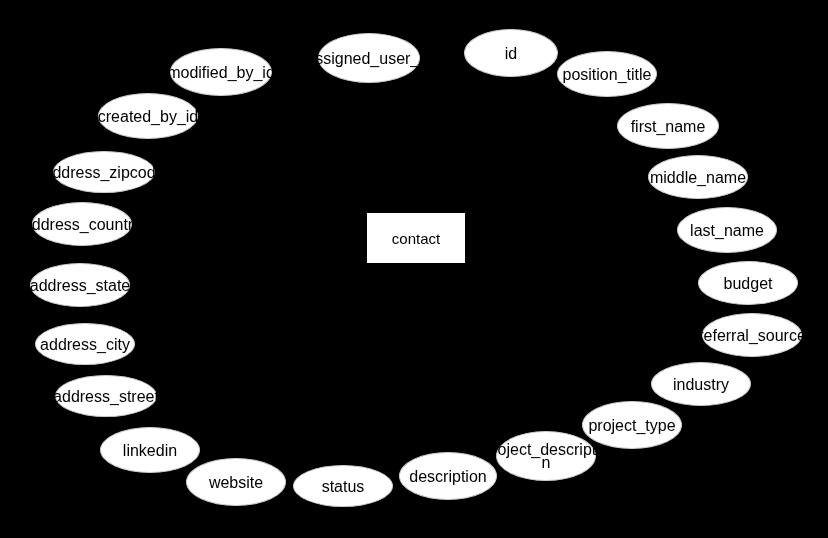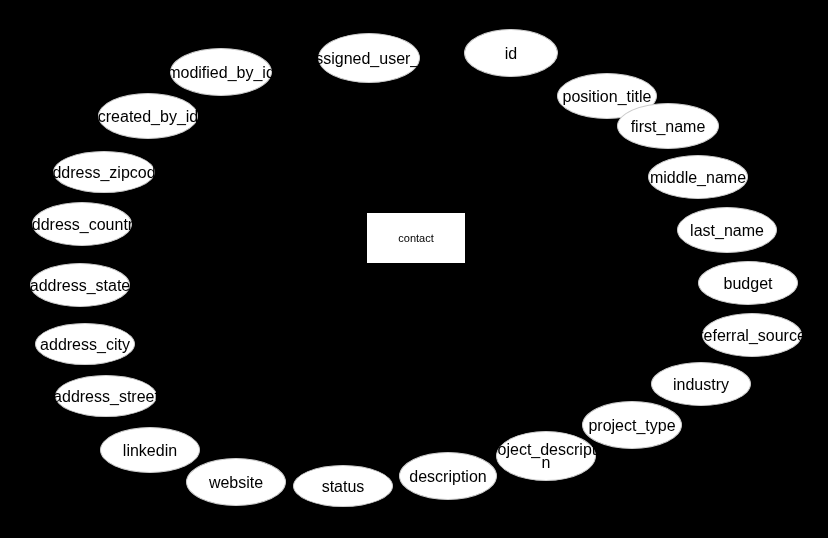--- a/index.html
+++ b/index.html
@@ -37,34 +37,34 @@
   .entity-node {
     position: absolute;
     background: #ffffff;
     display: flex;
     align-items: center;
     justify-content: center;
     box-sizing: border-box;
   }
   .entity-label {
     color: #000000;
-    font-size: 11px;
+    font-size: 15px;
     text-align: center;
     white-space: pre;
   }
 </style>
 </head>
 <body>
 
 <div class="canvas">
   <div>
       <div class="attr-node" style="left: 464px; top: 29px; width: 94px; height: 48px;">
         <span class="attr-label pk">id</span>
       </div>
-      <div class="attr-node" style="left: 557px; top: 73px; width: 100px; height: 46px;">
+      <div class="attr-node" style="left: 557px; top: 51px; width: 100px; height: 46px;">
         <span class="attr-label">position_title</span>
       </div>
       <div class="attr-node" style="left: 617px; top: 103px; width: 102px; height: 46px;">
         <span class="attr-label">first_name</span>
       </div>
       <div class="attr-node" style="left: 648px; top: 155px; width: 100px; height: 44px;">
         <span class="attr-label">middle_name</span>
       </div>
       <div class="attr-node" style="left: 677px; top: 207px; width: 100px; height: 46px;">
         <span class="attr-label">last_name</span>

